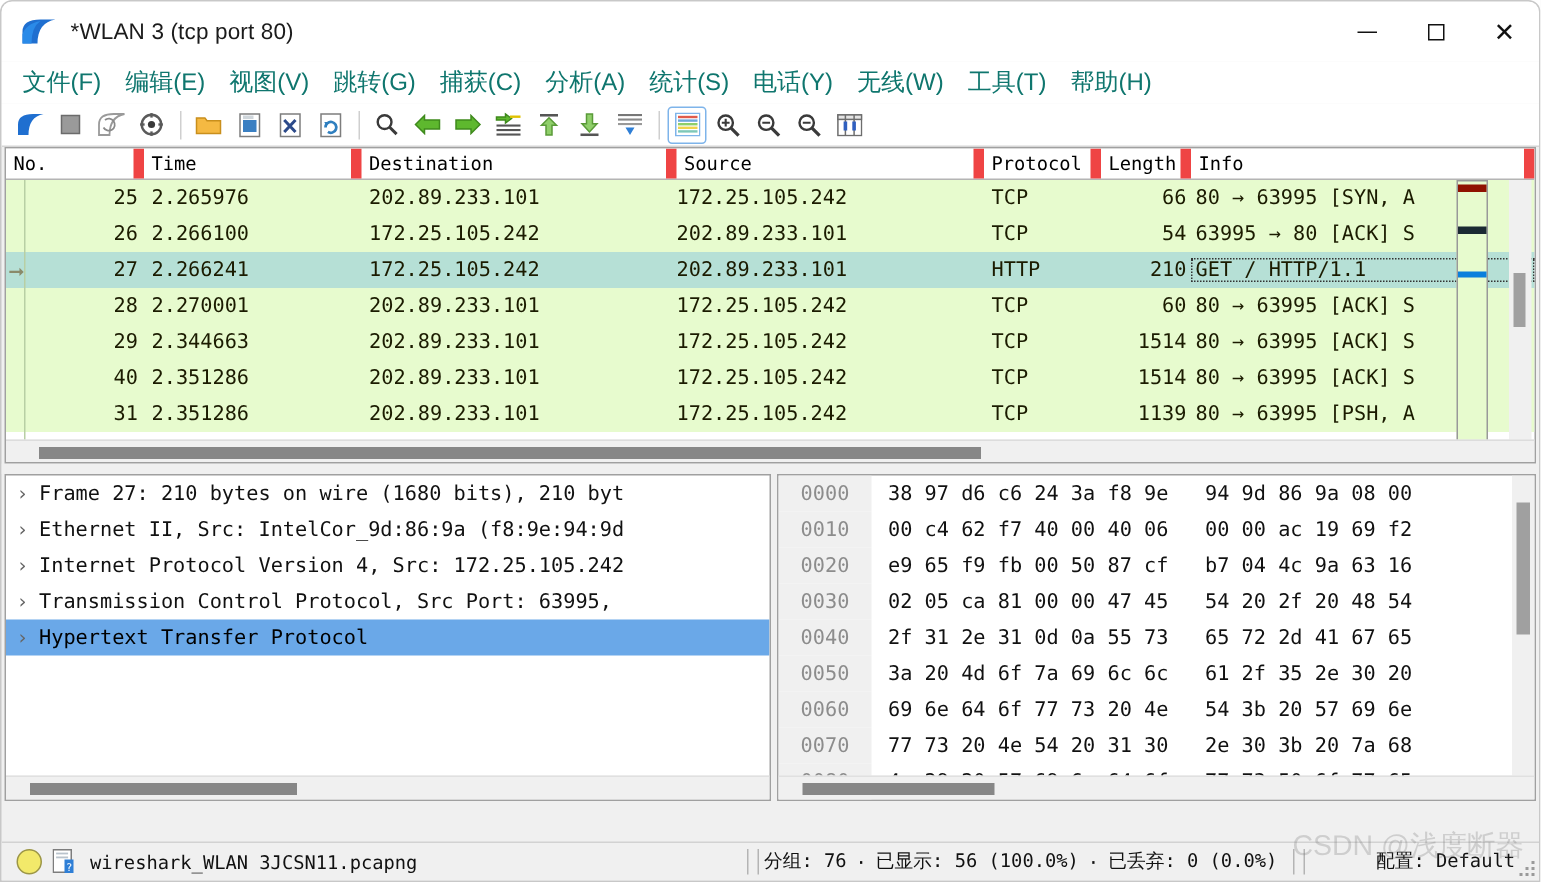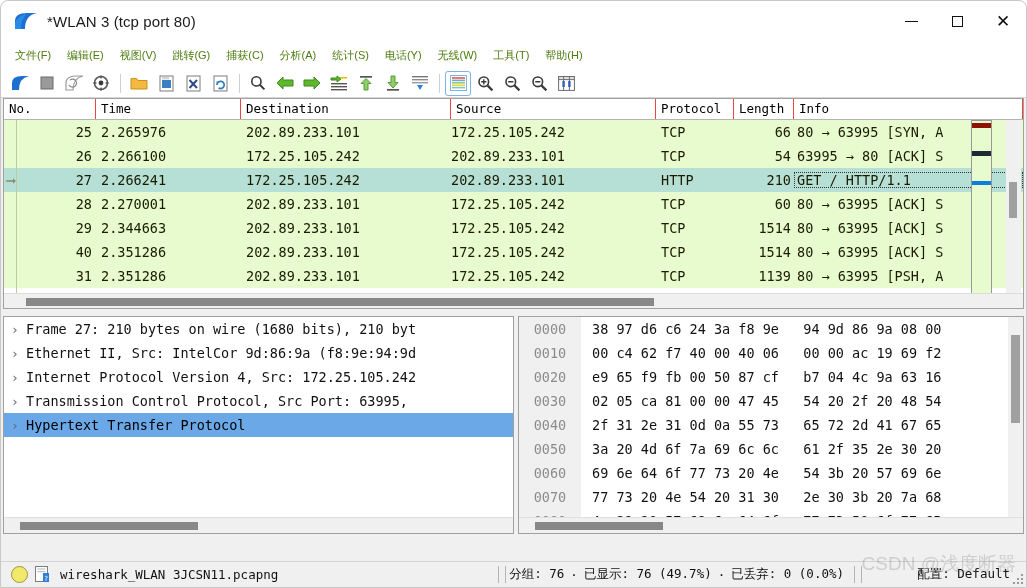--- a/index.html
+++ b/index.html
@@ -57,22 +57,22 @@
 
   
   .menubar {
     height: 28px;
     background: #ffffff;
     display: flex;
     align-items: center;
     padding-left: 6px;
   }
   .menu-item {
-    font-size: 11px;
-    color: #4d7c0f;
+    font-size: 16px;
+    color: #0f766e;
     padding: 3px 8px;
     white-space: nowrap;
     font-family: "Liberation Sans", sans-serif;
   }
 
   
   .toolbar {
     height: 29px;
     background: #ffffff;
     display: flex;
@@ -152,21 +152,21 @@
   .pl-header {
     display: flex;
     height: 21px;
     background: #ffffff;
     border-bottom: 1px solid #b4b4b4;
     font-family: "DejaVu Sans Mono", monospace;
     font-size: 12.5px;
     color: #000;
   }
   .pl-header .th {
-    border-right: 1px solid #ef4444;
+    border-right: 7px solid #ef4444;
     padding: 2px 0 0 5px;
     white-space: nowrap;
     overflow: hidden;
   }
   .pl-rows {
     font-family: "DejaVu Sans Mono", monospace;
     font-size: 13.5px;
   }
   .pl-row {
     display: flex;
@@ -746,21 +746,21 @@
         <text x="9" y="14.5" font-size="7" fill="#ffffff" font-family="monospace">?</text>
       </svg>
     </div>
     <span class="sb-filename">wireshark_WLAN 3JCSN11.pcapng</span>
 
     <div class="sb-sep" style="margin-left:220px"></div>
     <div class="sb-sep"></div>
 
     <span class="sb-stats">分组: 76</span>
     <span class="sb-stats" style="padding:0 6px">·</span>
-    <span class="sb-stats">已显示: 76 (49.7%)</span>
+    <span class="sb-stats">已显示: 56 (100.0%)</span>
     <span class="sb-stats" style="padding:0 6px">·</span>
     <span class="sb-stats">已丢弃: 0 (0.0%)</span>
 
     <div class="sb-sep" style="margin-left:10px"></div>
     <div class="sb-sep"></div>
 
     <span class="sb-profile">配置: Default</span>
 
     <div class="grip">
       <i style="left:8px; top:0"></i>

